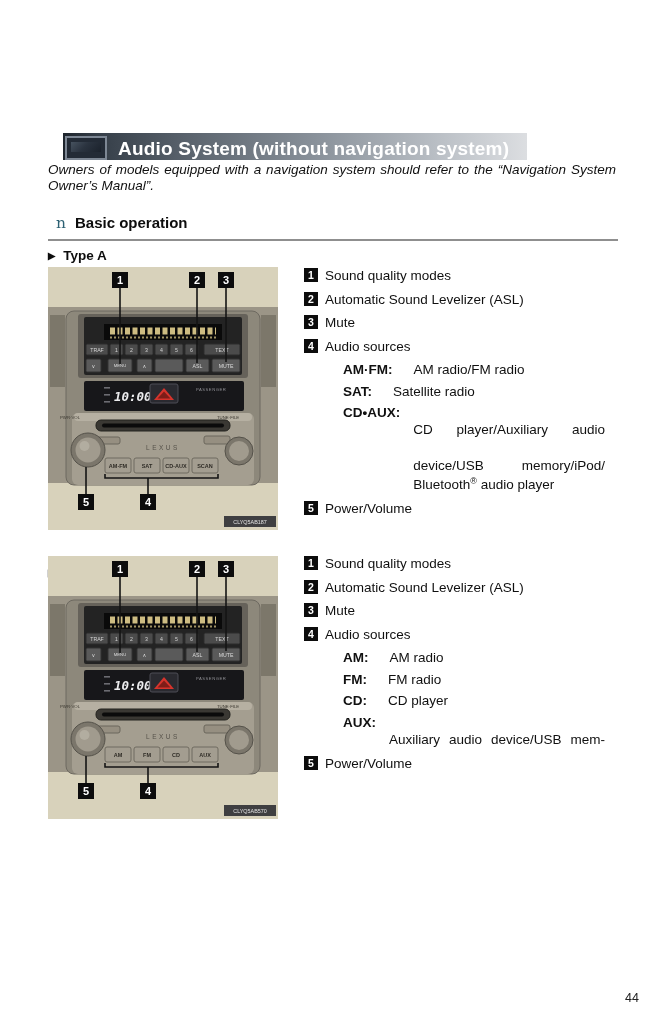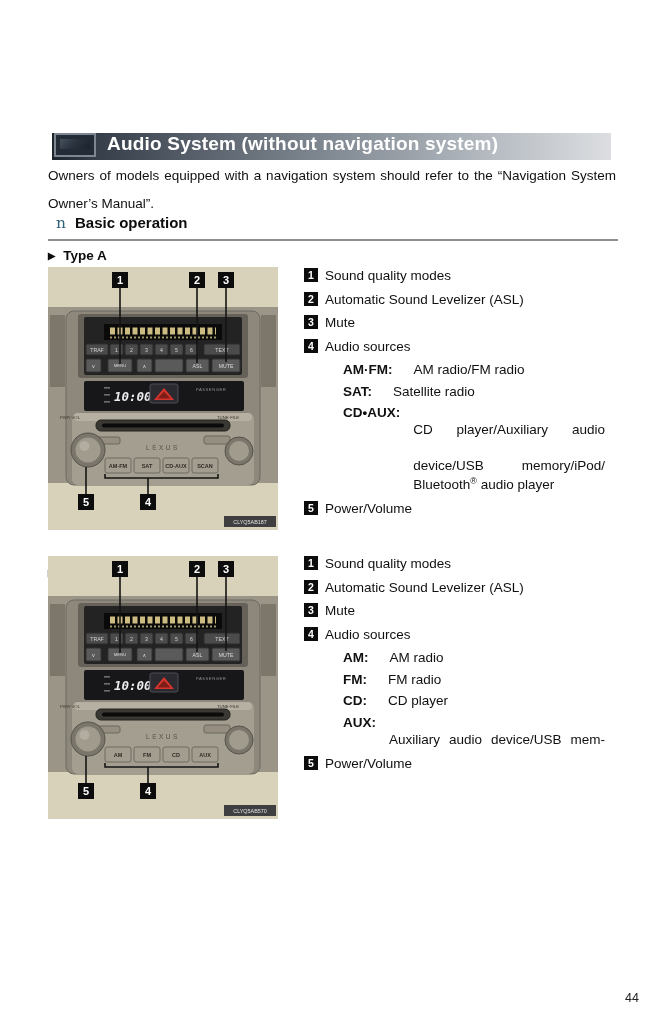--- a/index.html
+++ b/index.html
@@ -2,36 +2,36 @@
 <html><head>
 <meta charset="utf-8">
 <style>
   html,body{margin:0;padding:0;}
   body{
     width:666px;height:1030px;position:relative;background:#ffffff;
     font-family:"Liberation Sans",sans-serif;color:#101010;overflow:hidden;
   }
   
   .banner{
-    position:absolute;left:52px;top:133px;width:559px;height:27px;
+    position:absolute;left:63px;top:133px;width:464px;height:27px;
     background:linear-gradient(to right,#1d242c 0%,#343d47 7%,#5c656f 28%,#8a929b 55%,#bcc1c7 82%,#dcdee1 100%);
-    display:flex;align-items:flex-start;
+    display:flex;align-items:flex-end;
   }
   .banner-thumb{
     flex:none;width:42px;height:24px;margin-left:2px;
     background:#232b36;border:2px solid #7d8794;box-sizing:border-box;position:relative;
   }
   .banner-thumb::after{
     content:"";position:absolute;left:4px;top:4px;right:4px;bottom:6px;
     background:linear-gradient(135deg,#3d4document,#2b3440 40%,#1c2430);
     background:linear-gradient(135deg,#46525f,#2b3440 45%,#1b222c);
   }
   .banner-title{color:#ffffff;font-weight:bold;font-size:19px;margin-left:11px;letter-spacing:.2px;white-space:nowrap;}
   
-  .intro{position:absolute;left:48px;top:162px;width:568px;font-size:13.5px;line-height:28px;text-align:justify;}
+  .intro{position:absolute;left:48px;top:162px;width:568px;font-size:13.5px;line-height:16px;text-align:justify;font-style:italic;}
   
   .section-head{position:absolute;left:56px;top:214px;font-size:15px;font-weight:bold;color:#0d0d0d;}
   .n-bullet{color:#2d6173;font-family:"DejaVu Serif",serif;font-weight:normal;font-size:15.5px;margin-right:9px;}
   .section-rule{position:absolute;left:48px;top:239px;width:570px;height:0;border-top:2px solid #8f8f8f;}
   
   .type-label{position:absolute;left:48px;font-size:13.5px;font-weight:bold;color:#0d0d0d;}
   .type-label .arrow{font-size:9.5px;margin-right:8px;position:relative;top:-1px;}
   
   .figure{position:absolute;left:48px;width:230px;height:263px;}
   .figure svg{display:block;}

